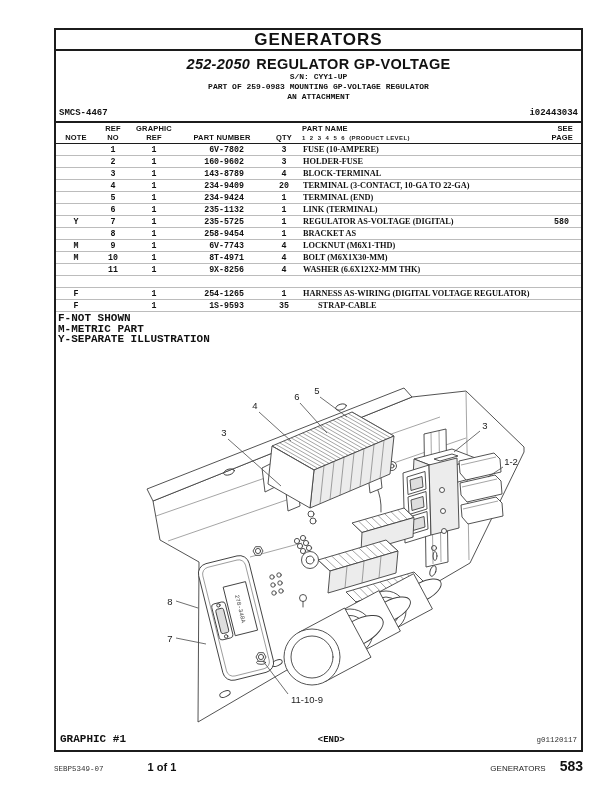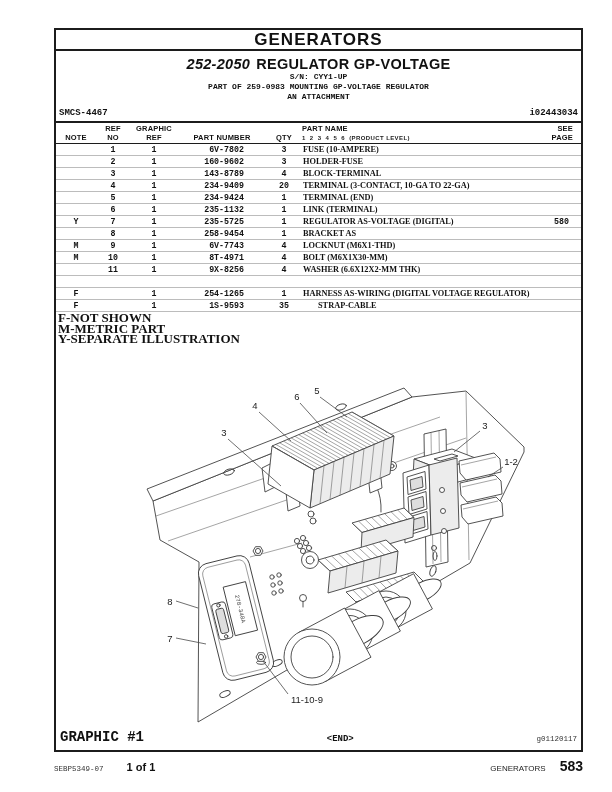--- a/index.html
+++ b/index.html
@@ -32,31 +32,31 @@
              height:11px; line-height:11px; padding:0; border-bottom:1px solid #bcbcbc;
              white-space:nowrap; overflow:visible; }
   tbody td.col-note { text-align:center; }
   tbody td.col-ref_no { text-align:center; }
   tbody td.col-graphic_ref { text-align:center; }
   tbody td.col-part_number { text-align:right; padding-right:22px; }
   tbody td.col-qty { text-align:center; }
   tbody td.col-part_name { text-align:left; padding-left:1px;font-family:Liberation Serif, serif; }
   tbody td.col-part_name.indent { padding-left:16px; }
   tbody td.col-see_page { text-align:right; padding-right:12px; }
-  .footnotes { font-family:Liberation Serif, serif; font-weight:bold; font-size:13px;
+  .footnotes { font-family:Liberation Mono, monospace; font-weight:bold; font-size:11px;
                line-height:10.5px; padding:1px 0 0 2px; position:relative; z-index:2; }
   svg.diagram { position:absolute; left:0; top:0; width:525px; height:720px; z-index:1; pointer-events:none; }
   .graphic-footer { position:absolute; left:4px; right:4px; bottom:5px; display:flex;
                     justify-content:space-between; align-items:baseline; z-index:2; }
-  .graphic-footer .g-label { font-family:"Liberation Mono",monospace; font-weight:bold; font-size:14px; }
+  .graphic-footer .g-label { font-family:"Liberation Mono",monospace; font-weight:bold; font-size:11px; }
   .graphic-footer .g-end   { font-family:"Liberation Mono",monospace; font-weight:bold; font-size:9px; }
   .graphic-footer .g-id    { font-family:"Liberation Mono",monospace; font-size:7.5px; color:#333; }
   .page-footer { position:absolute; left:54px; right:29px; top:758px; display:flex; align-items:baseline; }
   .page-footer .doc-code { font-family:"Liberation Mono",monospace; font-size:7.5px; color:#333; }
-  .page-footer .page-count { font-weight:bold; font-size:11px; margin-left:23px; }
+  .page-footer .page-count { font-weight:bold; font-size:11px; margin-left:44px; }
   .page-footer .right-group { margin-left:auto; display:flex; align-items:baseline; gap:14px; }
   .page-footer .section { font-size:8px; color:#222; }
   .page-footer .pageno { font-weight:bold; font-size:14px; }
   .d { stroke:#3f3f3f; stroke-width:.9; fill:none; stroke-linejoin:round; stroke-linecap:round; }
   .dw { stroke:#3f3f3f; stroke-width:.9; fill:#fff; stroke-linejoin:round; }
   .dg { stroke:#3f3f3f; stroke-width:.9; fill:#ececec; stroke-linejoin:round; }
   .dg2 { stroke:#3f3f3f; stroke-width:.9; fill:#dedede; stroke-linejoin:round; }
   .thin { stroke:#5a5a5a; stroke-width:.55; fill:none; }
   .leader { stroke:#4a4a4a; stroke-width:.8; fill:none; }
   .callout { font-family:"Liberation Sans",sans-serif; font-size:9.5px; fill:#1c1c1c; }

